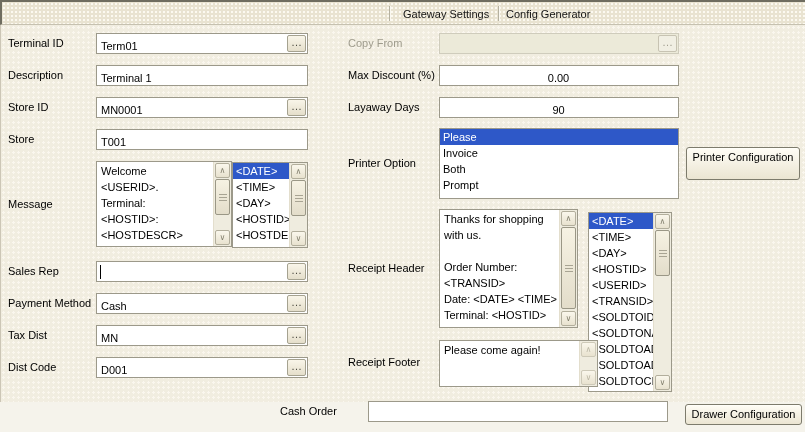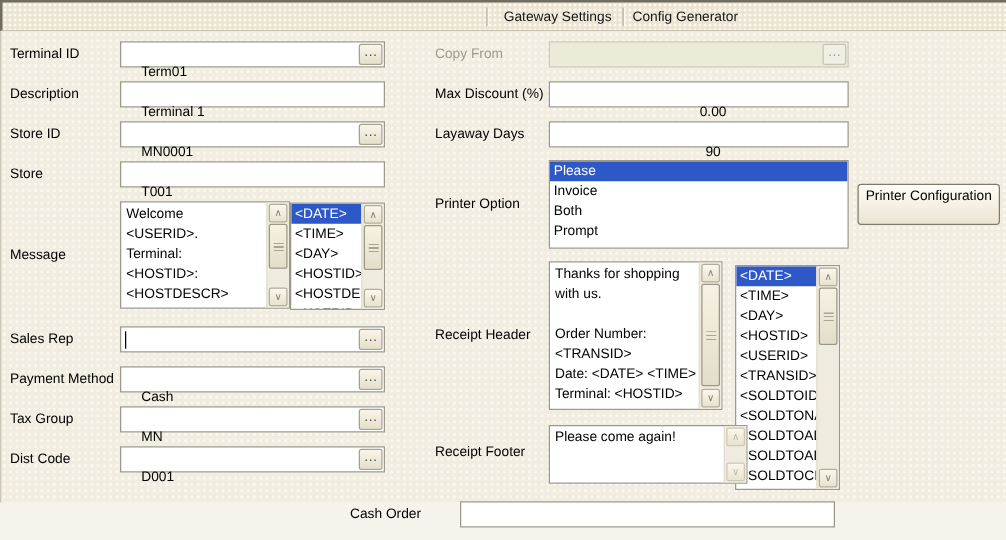--- a/index.html
+++ b/index.html
@@ -12,21 +12,21 @@
     background-size:4px 4px}
   .tsep{position:absolute;top:4px;width:1px;height:15px;background:#b5b1a0;box-shadow:1px 0 0 #faf8f0}
   .tab{position:absolute;top:5px;line-height:14px;color:#141414;cursor:default}
   .dotpanel{position:absolute;left:0;top:25px;width:805px;height:377px;box-sizing:border-box;
     border-left:1px solid #ccc6b6;background-color:#f1ede0;
     background-image:radial-gradient(rgba(251,248,240,.9) 1px, rgba(251,248,240,0) 1.4px);
     background-size:5px 5px}
   .lbl{position:absolute;line-height:13px;white-space:nowrap}
   .lbl.dis{color:#9e9b8c}
   .fld{position:absolute;height:21px;background:#fff;border:1px solid #9c998a;box-sizing:border-box}
-  .fld .in{position:absolute;left:0;top:0;width:100%;height:100%;box-sizing:border-box;border:0;margin:12px;
+  .fld .in{position:absolute;left:0;top:0;width:100%;height:100%;box-sizing:border-box;border:0;margin:0;
     background:transparent;font:11px "Liberation Sans",sans-serif;padding:12px 4px;outline:none;color:#000}
   .fld.has-btn .in{padding-right:24px}
   .fld .in.ra{text-align:center;padding-right:5px}
   .browse{position:absolute;top:1px;right:1px;bottom:1px;width:19px;box-sizing:border-box;
     background:linear-gradient(#f9f5e9,#e5dfcb);border:1px solid #a5a290;border-radius:2px;
     text-align:center;font-size:11px;line-height:13px;color:#4c4a40;cursor:default}
   .fld.dis{background:#ecead9;border-color:#cfccbc}
   .fld.dis .browse{background:#f1efe3;border-color:#c7c3b2;color:#a19e8f}
   .caret{position:absolute;left:3px;top:3px;width:1px;height:14px;background:#000}
   .list{position:absolute;background:#fff;border:1px solid #9c998a;box-sizing:border-box;overflow:hidden}
@@ -66,21 +66,21 @@
 
   <div class="dotpanel"></div>
 
   <span class="lbl" style="left:8px;top:37px">Terminal ID</span>
   <span class="lbl" style="left:8px;top:69px">Description</span>
   <span class="lbl" style="left:8px;top:101px">Store ID</span>
   <span class="lbl" style="left:8px;top:133px">Store</span>
   <span class="lbl" style="left:8px;top:198px">Message</span>
   <span class="lbl" style="left:8px;top:265px">Sales Rep</span>
   <span class="lbl" style="left:8px;top:297px">Payment Method</span>
-  <span class="lbl" style="left:8px;top:329px">Tax Group</span>
+  <span class="lbl" style="left:8px;top:329px">Tax Dist</span>
   <span class="lbl" style="left:8px;top:361px">Dist Code</span>
 
   <div class="fld has-btn" style="left:96px;top:33px;width:212px">
     <input class="in" value="Term01" style="">
     <div class="browse"><span>…</span></div>
   </div>
 
   <div class="fld" style="left:96px;top:65px;width:212px">
     <input class="in" value="Terminal 1" style="">
   </div>
@@ -225,14 +225,15 @@
     <div class="sb">
       <div class="sbtn up mut">∧</div>
       <div class="sbtn dn mut">∨</div>
     </div>
   </div>
 
   <div class="fld" style="left:368px;top:401px;width:300px">
     <input class="in" value="" style="">
   </div>
 
+  <div class="xpbtn" style="left:685px;top:404px;width:117px;height:21px;line-height:19px">Drawer Configuration</div>
 
 </div>
 
 </body></html>

